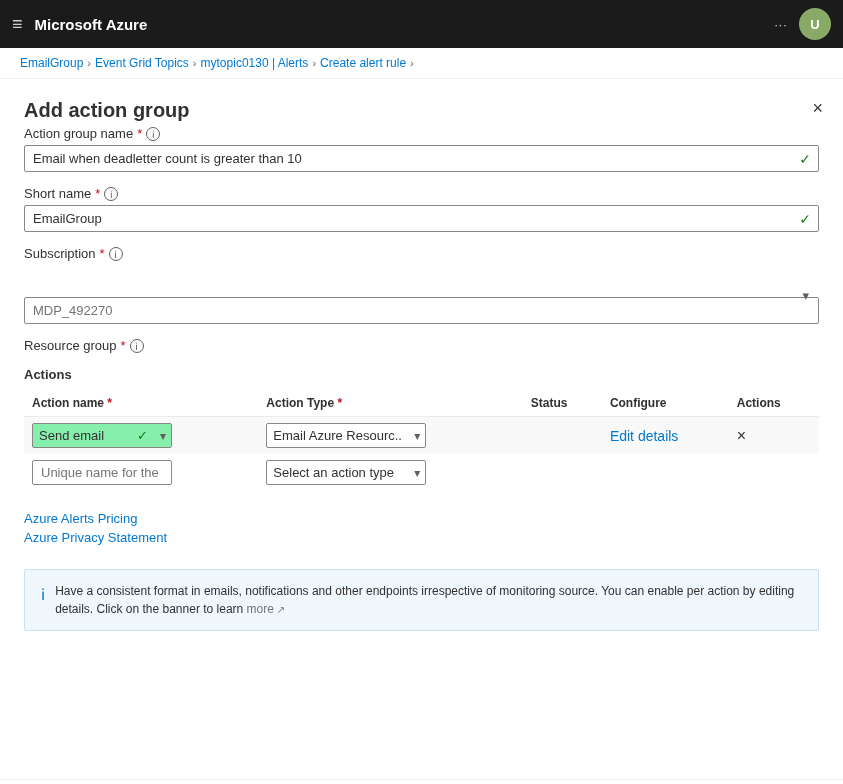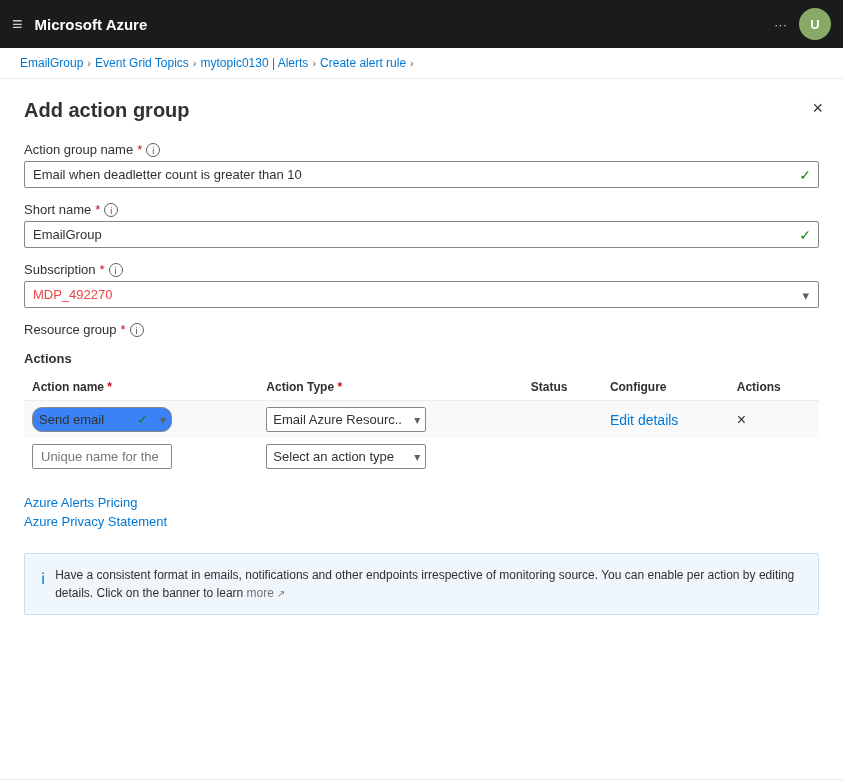--- a/index.html
+++ b/index.html
@@ -64,21 +64,21 @@
       padding: 20px 24px;
       min-height: 700px;
       position: relative;
     }
 
     
     .page-title {
       font-size: 20px;
       font-weight: 600;
       color: #323130;
-      margin-bottom: 20px;
+      margin-bottom: 4px;
     }
 
     .close-btn {
       position: absolute;
       top: 20px;
       right: 20px;
       background: none;
       border: none;
       font-size: 18px;
       cursor: pointer;
@@ -131,25 +131,26 @@
       color: #107c10;
       font-size: 14px;
     }
 
     .select-field {
       width: 100%;
       border: 1px solid #8a8886;
       border-radius: 2px;
       padding: 5px 8px;
       font-size: 13px;
-      color: #ef4444;
+      color: #737373;
       background: #fff;
       appearance: none;
       cursor: pointer;
       position: relative;
+      margin-top: 32px;
     }
     .select-wrapper {
       position: relative;
     }
     .select-wrapper::after {
       content: '▾';
       position: absolute;
       right: 10px;
       top: 50%;
       transform: translateY(-50%);
@@ -177,25 +178,25 @@
     }
     .actions-table td {
       padding: 6px 8px;
       vertical-align: middle;
     }
     .actions-table tr:nth-child(odd) td { background: #f9f9f9; }
     .actions-table tr:nth-child(even) td { background: #fff; }
 
     .action-name-select {
       border: 1px solid #8a8886;
-      border-radius: 10px;
+      border-radius: 2px;
       padding: 4px 24px 4px 6px;
       font-size: 13px;
       color: #323130;
-      background: #3b82f6;
+      background: #86efac;
       appearance: none;
       cursor: pointer;
       position: relative;
       width: 140px;
     }
     .action-type-select {
       border: 1px solid #8a8886;
       border-radius: 2px;
       padding: 4px 24px 4px 6px;
       font-size: 13px;

